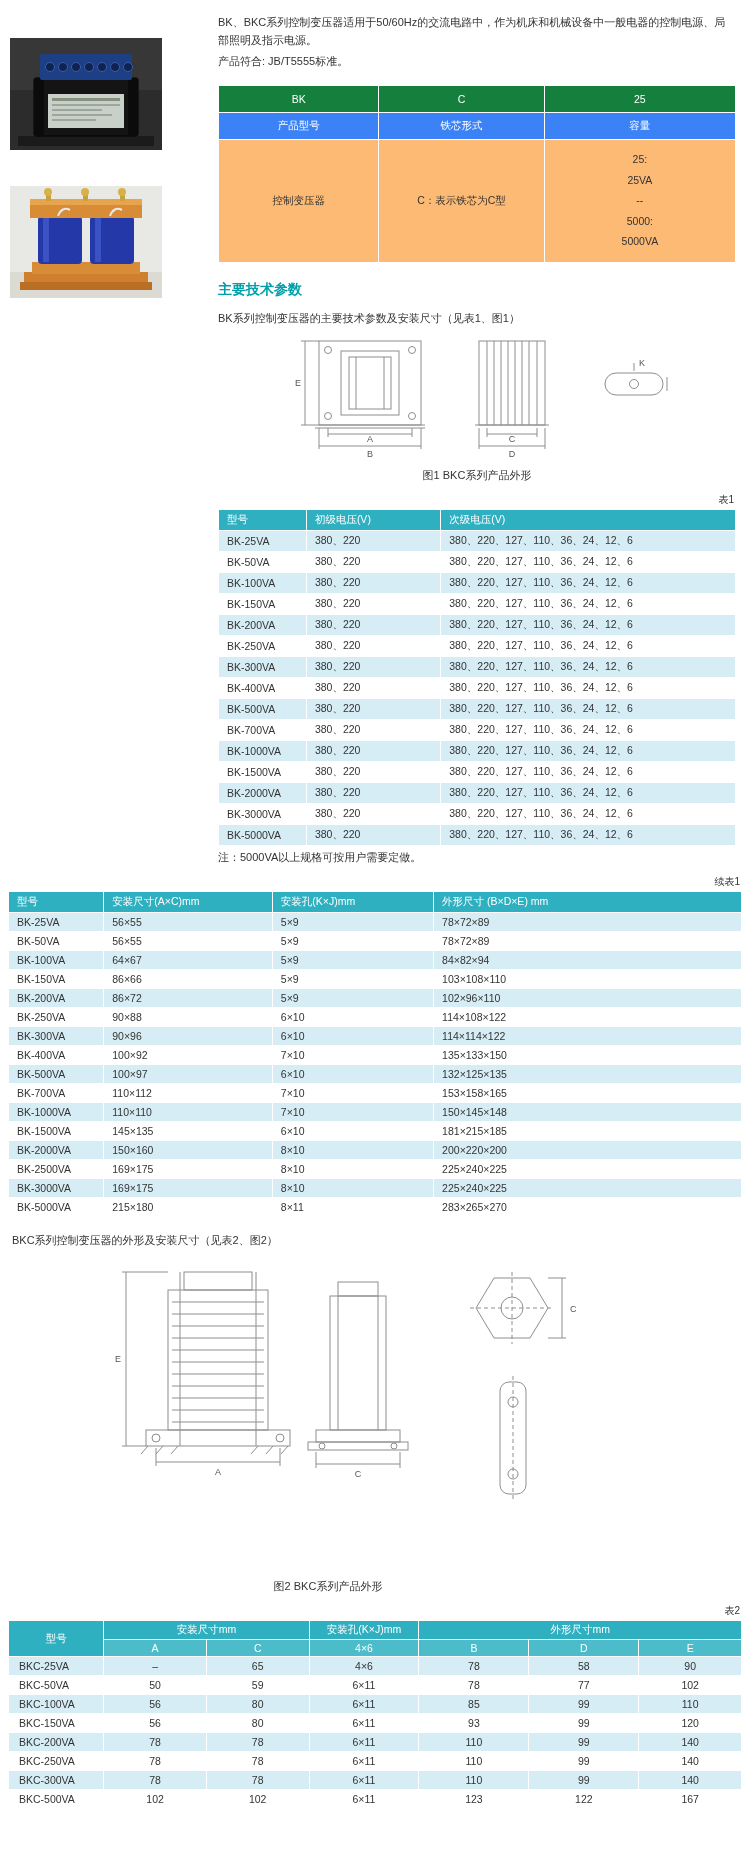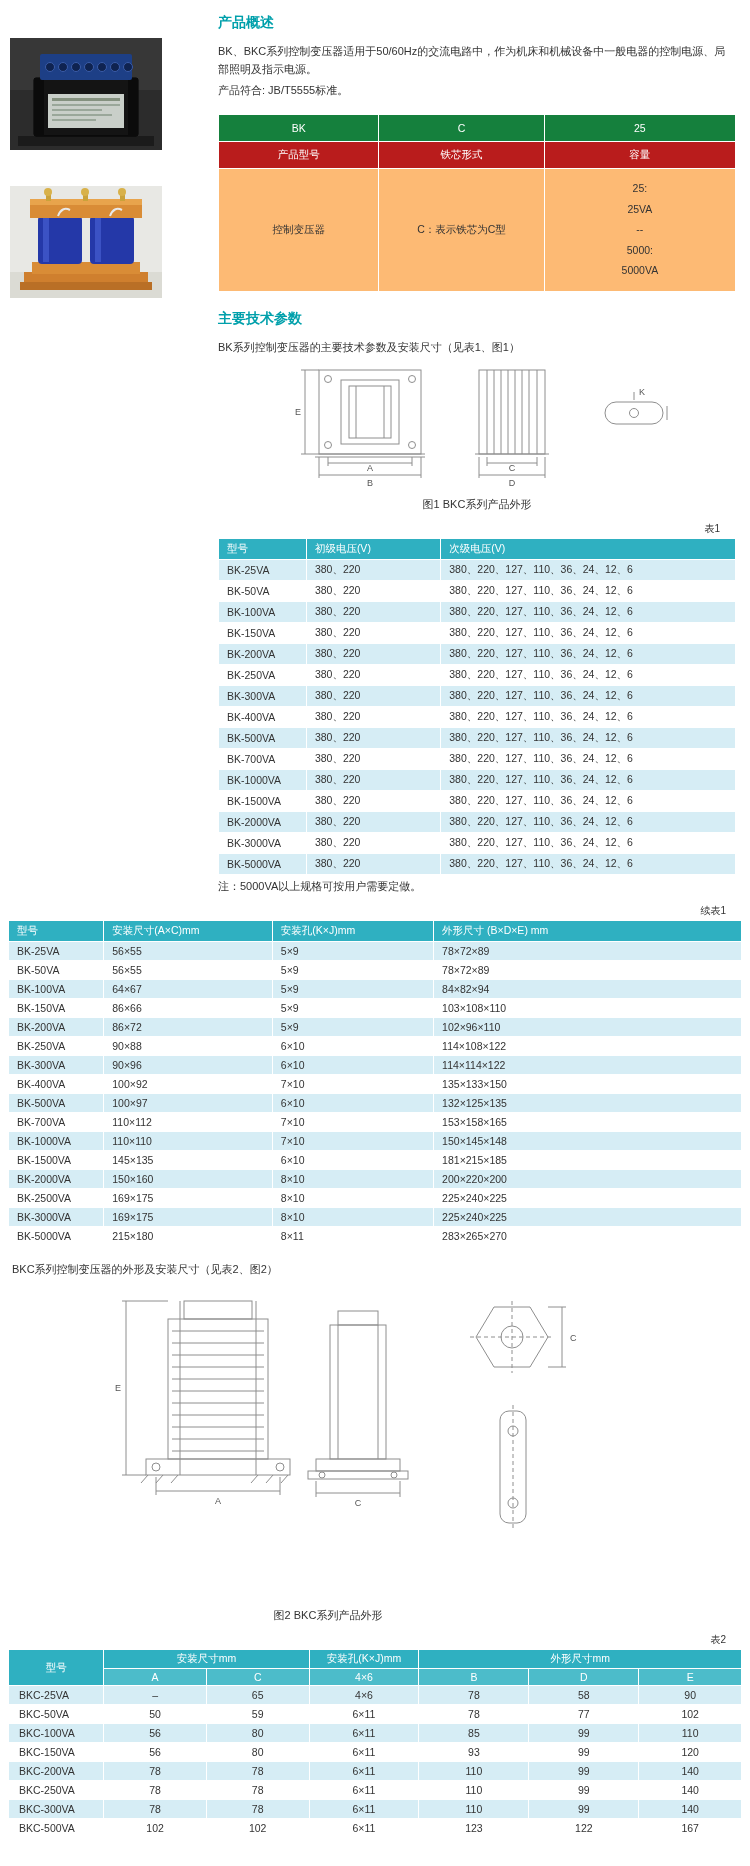--- a/index.html
+++ b/index.html
@@ -12,27 +12,27 @@
   .content-col{flex:1;padding:14px 14px 0 0;}
   .sec-title{color:#00a0ab;font-size:14px;font-weight:bold;margin:0 0 11px;}
   .body-text{font-size:11px;line-height:1.62;margin:0 0 4px;}
   .std-text{font-size:11px;margin:2px 0 16px;}
   table{border-collapse:collapse;width:100%;}
   th,td{border:1px solid #fff;font-size:10.5px;padding:3px 8px;}
   
   .sel-table{margin-bottom:18px;}
   .sel-table td{text-align:center;vertical-align:middle;}
   .sel-table .hdr1 td{background:#15803d;color:#fff;height:20px;}
-  .sel-table .hdr2 td{background:#b91c1c;color:#fff;height:20px;}
+  .sel-table .hdr2 td{background:#3b82f6;color:#fff;height:20px;}
   .sel-table .bodyrow td{background:#fdba74;height:116px;}
   .pre{white-space:pre-line;line-height:1.95;}
   
   .dtable thead th{background:#2fb0c1;color:#fff;font-weight:normal;text-align:left;}
   .dtable tbody tr:nth-child(odd) td{background:#d6edf5;}
-  .tag{font-size:10px;text-align:right;margin:10px 16px 2px;}
+  .tag{font-size:10px;text-align:right;margin:10px 2px 2px;}
   .fig-caption{font-size:11px;text-align:center;margin:3px 0 0;}
   .note{font-size:11px;margin:4px 0 0;}
   .full{padding:0 8px;}
   .bkc-intro{font-size:11px;margin:16px 0 0 4px;}
   .figwrap{text-align:center;margin-top:6px;}
   .fig2wrap{width:640px;text-align:center;margin-top:4px;}
   
   .t2 thead th{background:#2fb0c1;color:#fff;font-weight:normal;text-align:center;padding:2px 6px;}
   .t2 thead tr.sub th{background:#4cbcca;}
   .t2 tbody td{text-align:center;padding:3px 6px;}
@@ -91,21 +91,20 @@
           <circle cx="38" cy="6" r="4" fill="#d8b149"></circle>
           <circle cx="75" cy="6" r="4" fill="#d8b149"></circle>
           <circle cx="112" cy="6" r="4" fill="#d8b149"></circle>
           <path d="M48,30 q4,-10 12,-6" stroke="#e9e9e9" fill="none" stroke-width="2"></path>
           <path d="M100,30 q4,-10 12,-6" stroke="#e9e9e9" fill="none" stroke-width="2"></path>
         </svg>
       </div>
     </div>
 
     <div class="content-col">
-      <h2 class="sec-title">产品概述</h2>
       <p class="body-text">BK、BKC系列控制变压器适用于50/60Hz的交流电路中，作为机床和机械设备中一般电器的控制电源、局部照明及指示电源。</p>
       <p class="std-text">产品符合: JB/T5555标准。</p>
 
       <table class="sel-table">
         <colgroup>
             <col style="width:31%">
             <col style="width:32%">
             <col style="width:37%">
           </colgroup>
         <tbody>

